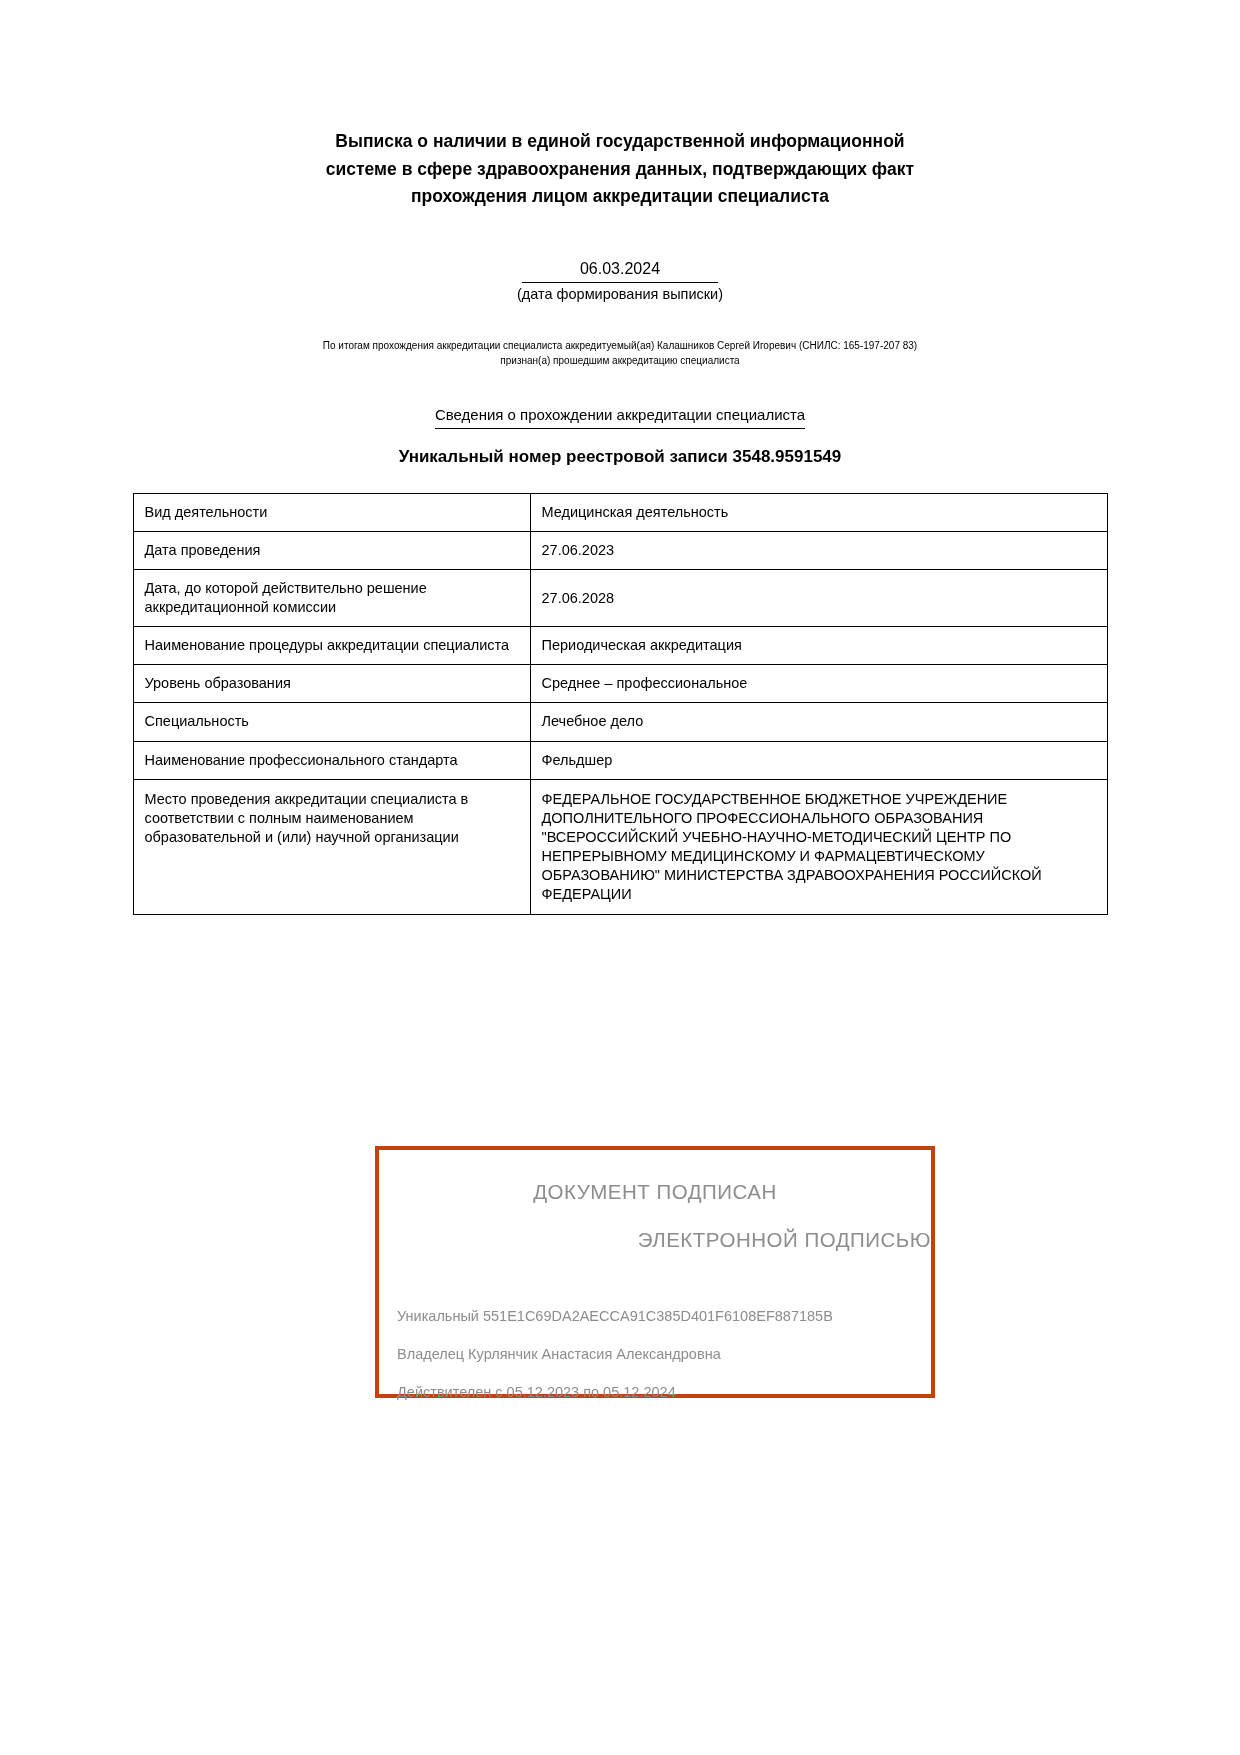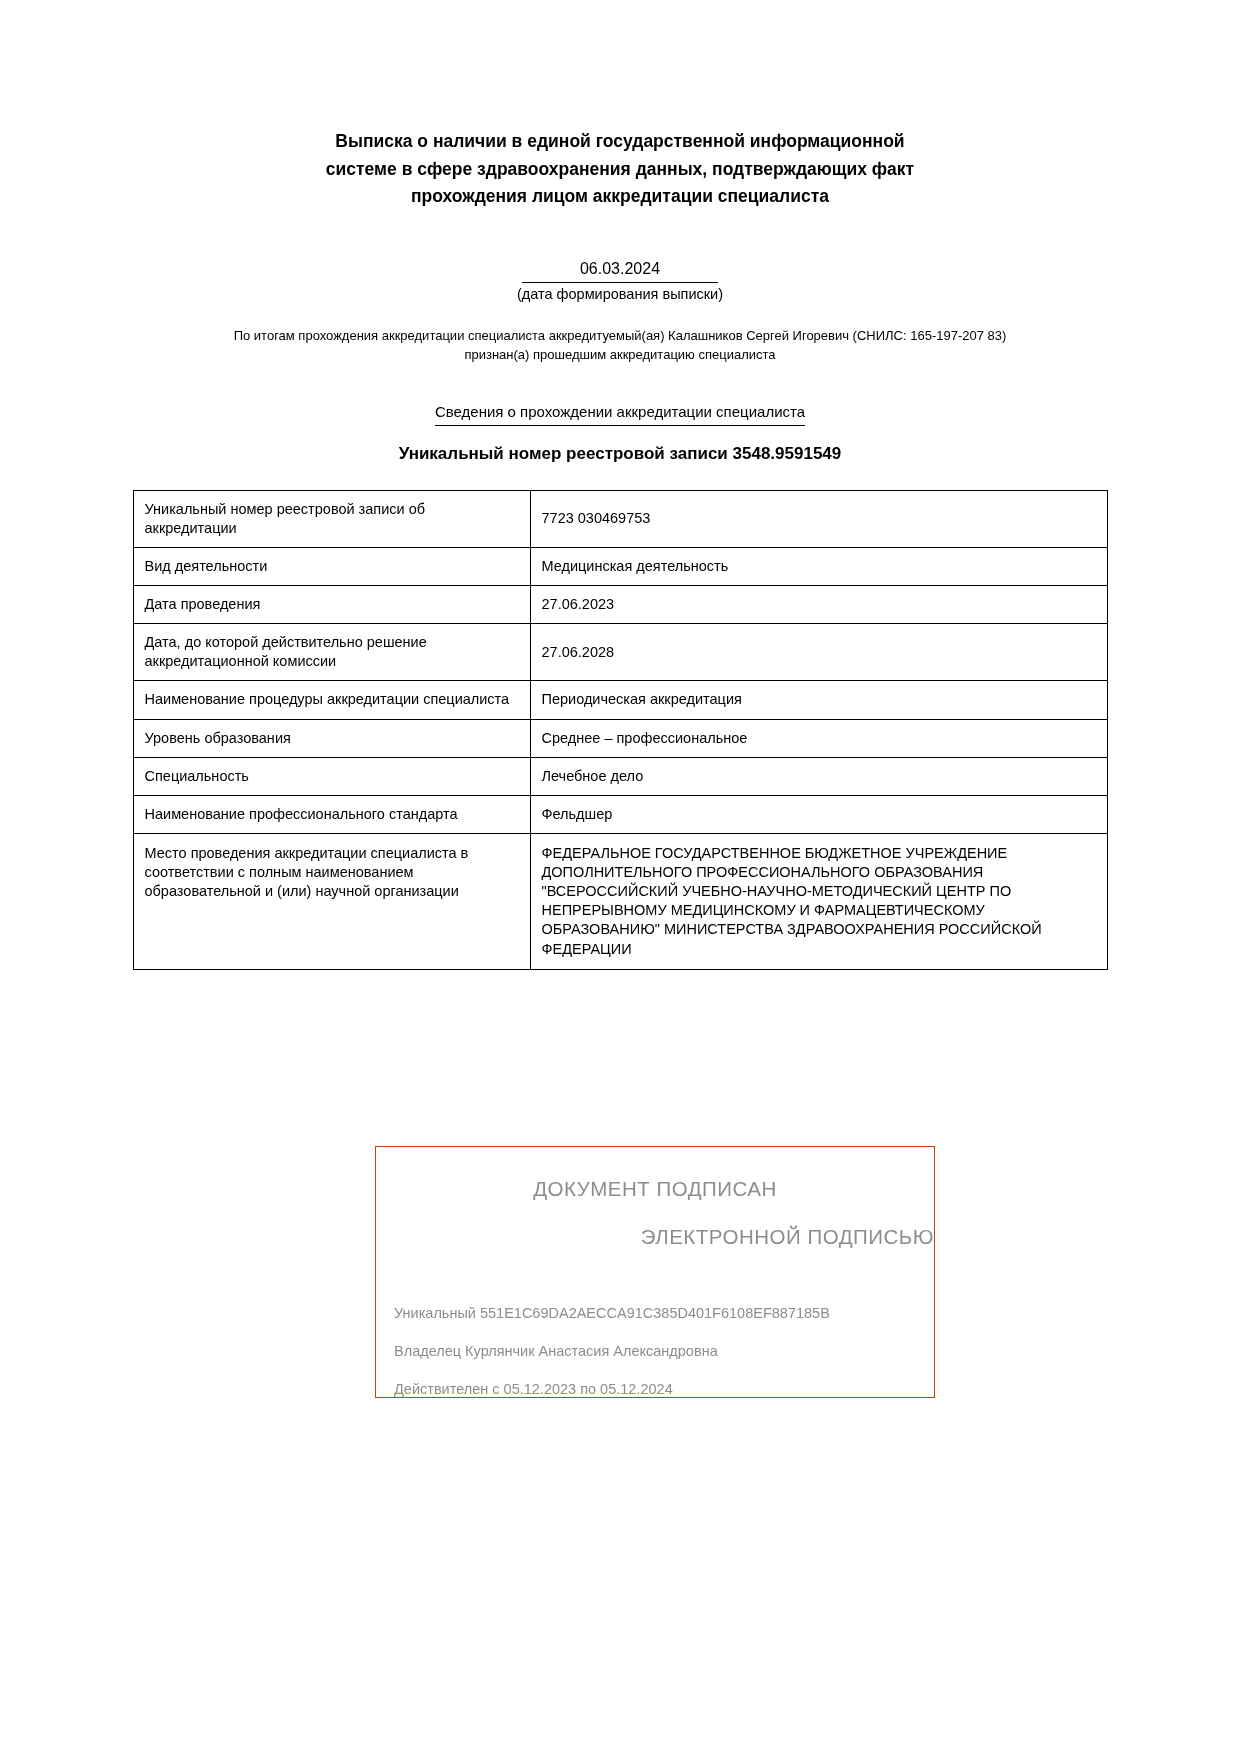--- a/index.html
+++ b/index.html
@@ -42,23 +42,23 @@
     font-size: 16px;
     padding: 0 58px 2px 58px;
     border-bottom: 1px solid #000;
     line-height: 1.3;
   }
   .date-caption {
     font-size: 14.5px;
     margin-top: 3px;
   }
   .intro {
-    margin-top: 24px;
-    text-align: center;
-    font-size: 13px;
+    margin-top: 36px;
+    text-align: center;
+    font-size: 10px;
     line-height: 1.5;
     padding: 0 140px;
   }
   .section-head {
     margin-top: 38px;
     text-align: center;
     font-size: 15px;
   }
   .section-head span {
     border-bottom: 1px solid #000;
@@ -93,21 +93,21 @@
     vertical-align: top;
     padding-top: 10px;
     padding-bottom: 10px;
   }
   .sign-box {
     position: absolute;
     left: 375px;
     top: 1018px;
     width: 560px;
     height: 252px;
-    border: 1px solid #c2410c;
+    border: 4px solid #c2410c;
     box-sizing: border-box;
     color: #8d8d8d;
   }
   .sign-title {
     text-align: center;
     font-size: 20.5px;
     letter-spacing: 0.5px;
     margin-top: 30px;
   }
   .sign-title2 {
@@ -148,24 +148,20 @@
 
   <div class="section-head">
     <span>Сведения о прохождении аккредитации специалиста</span>
   </div>
 
   <div class="record-number">Уникальный номер реестровой записи 3548.9591549</div>
 
   <table class="details">
     <tbody>
       <tr>
-        <td class="label">Уникальный номер реестровой записи об аккредитации</td>
-        <td class="value">7723 030469753</td>
-      </tr>
-      <tr>
         <td class="label">Вид деятельности</td>
         <td class="value">Медицинская деятельность</td>
       </tr>
       <tr>
         <td class="label">Дата проведения</td>
         <td class="value">27.06.2023</td>
       </tr>
       <tr>
         <td class="label">Дата, до которой действительно решение аккредитационной комиссии</td>
         <td class="value">27.06.2028</td>

